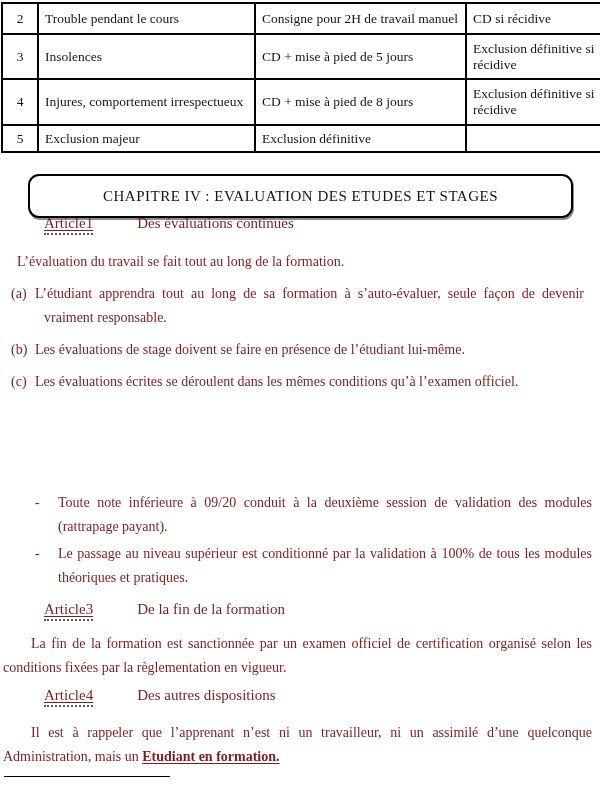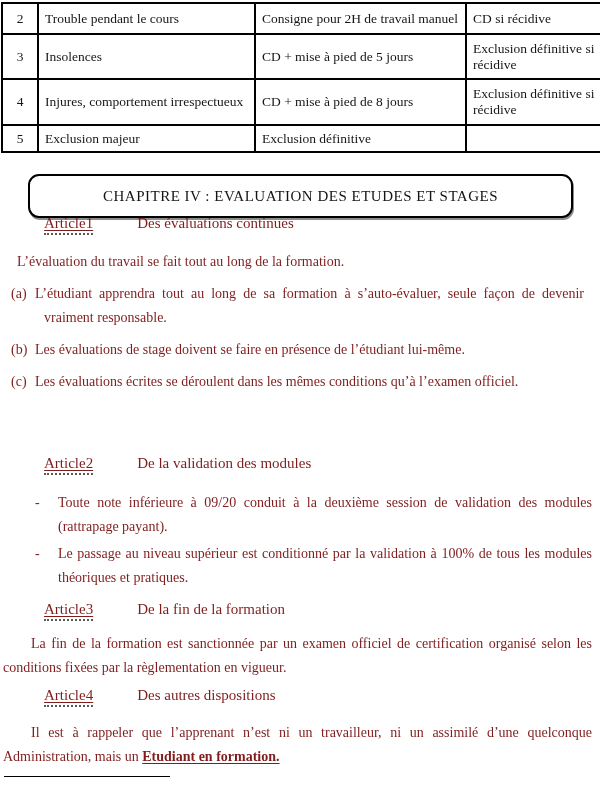--- a/index.html
+++ b/index.html
@@ -128,23 +128,20 @@
   </div>
 
   <div class="body-block indent14" style="top:250px;">L’évaluation  du travail se fait tout au long de la formation.</div>
 
   <div class="body-block" style="top:274px;">
     <div class="ltr-item"><span class="mk">(a)</span><span>L’étudiant apprendra tout au long de sa formation à s’auto-évaluer, seule façon de devenir vraiment responsable.</span></div>
     <div class="ltr-item"><span class="mk">(b)</span><span>Les évaluations de stage doivent se faire en présence de l’étudiant lui-même.</span></div>
     <div class="ltr-item"><span class="mk">(c)</span><span>Les évaluations écrites se déroulent dans les mêmes conditions qu’à l’examen officiel.</span></div>
   </div>
 
-  <div class="art-heading" style="top:455px;">
-    <span class="art-label">Article2</span><span class="art-title">De la validation des modules</span>
-  </div>
 
   <div class="body-block dash-list" style="top:491px;">
     <div class="dash-item">
       <span class="mk">-</span>
       <span class="tx">Toute note inférieure à 09/20 conduit à la deuxième session de validation des modules (rattrapage payant).</span>
     </div>
     <div class="dash-item">
       <span class="mk">-</span>
       <span class="tx">Le passage au niveau supérieur est conditionné par la validation à 100% de tous les modules théoriques et pratiques.</span>
     </div>

